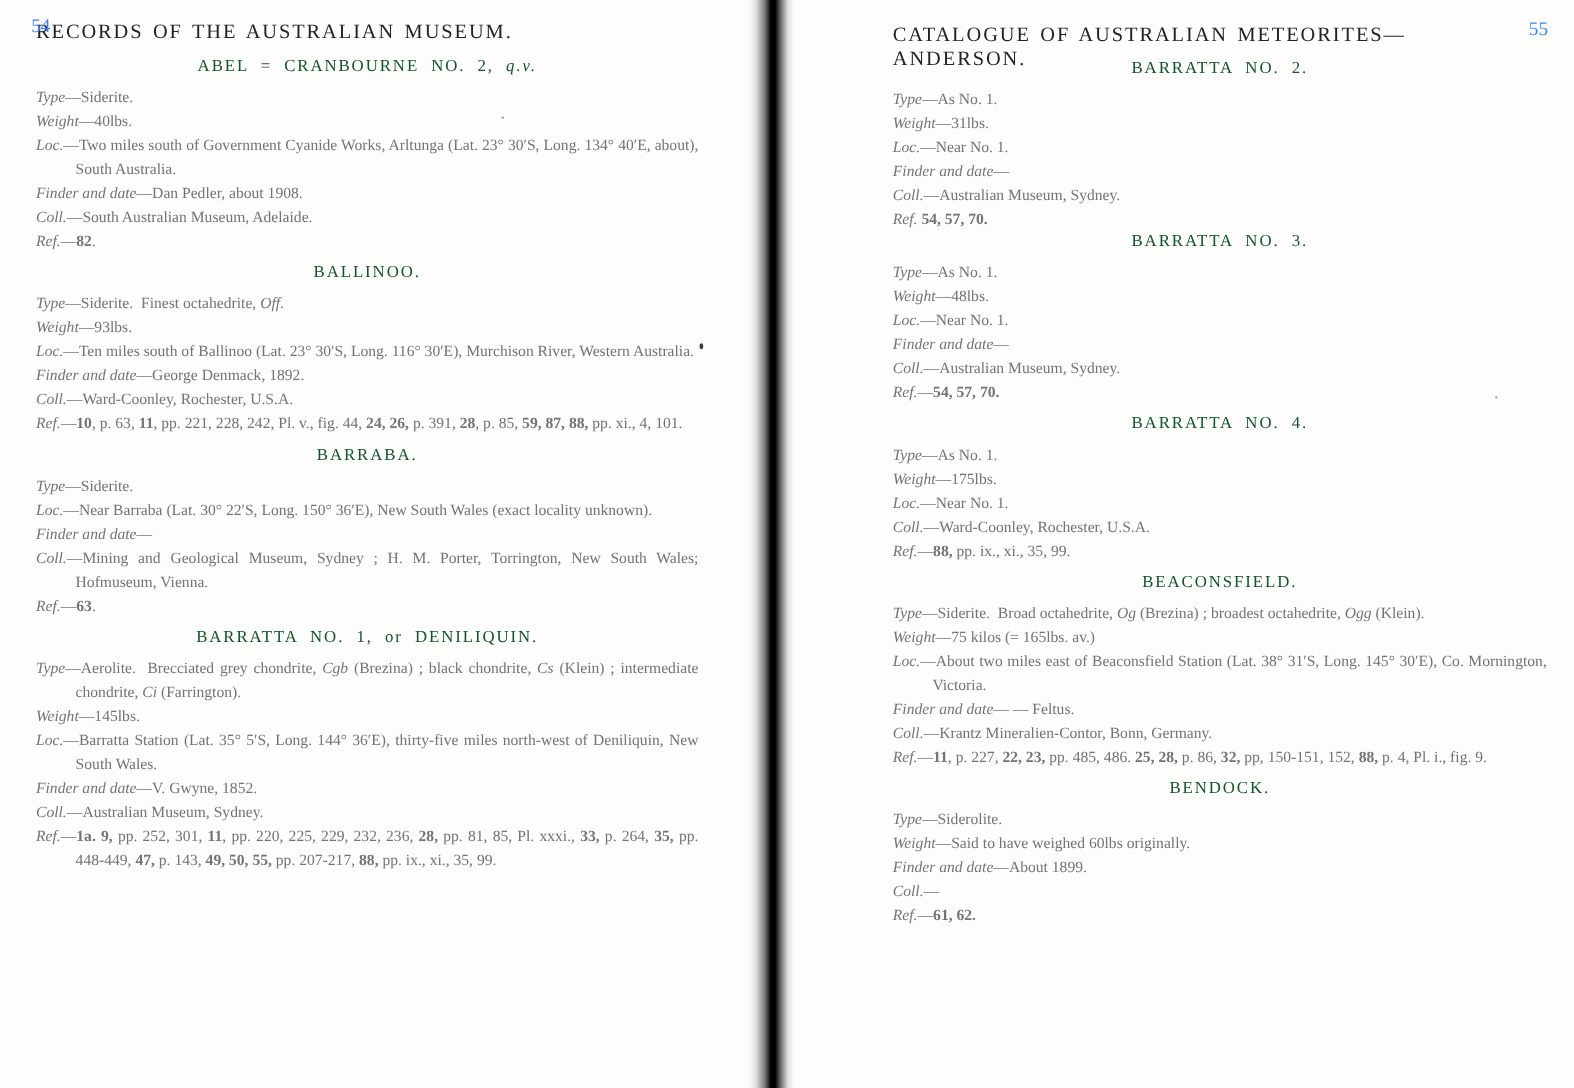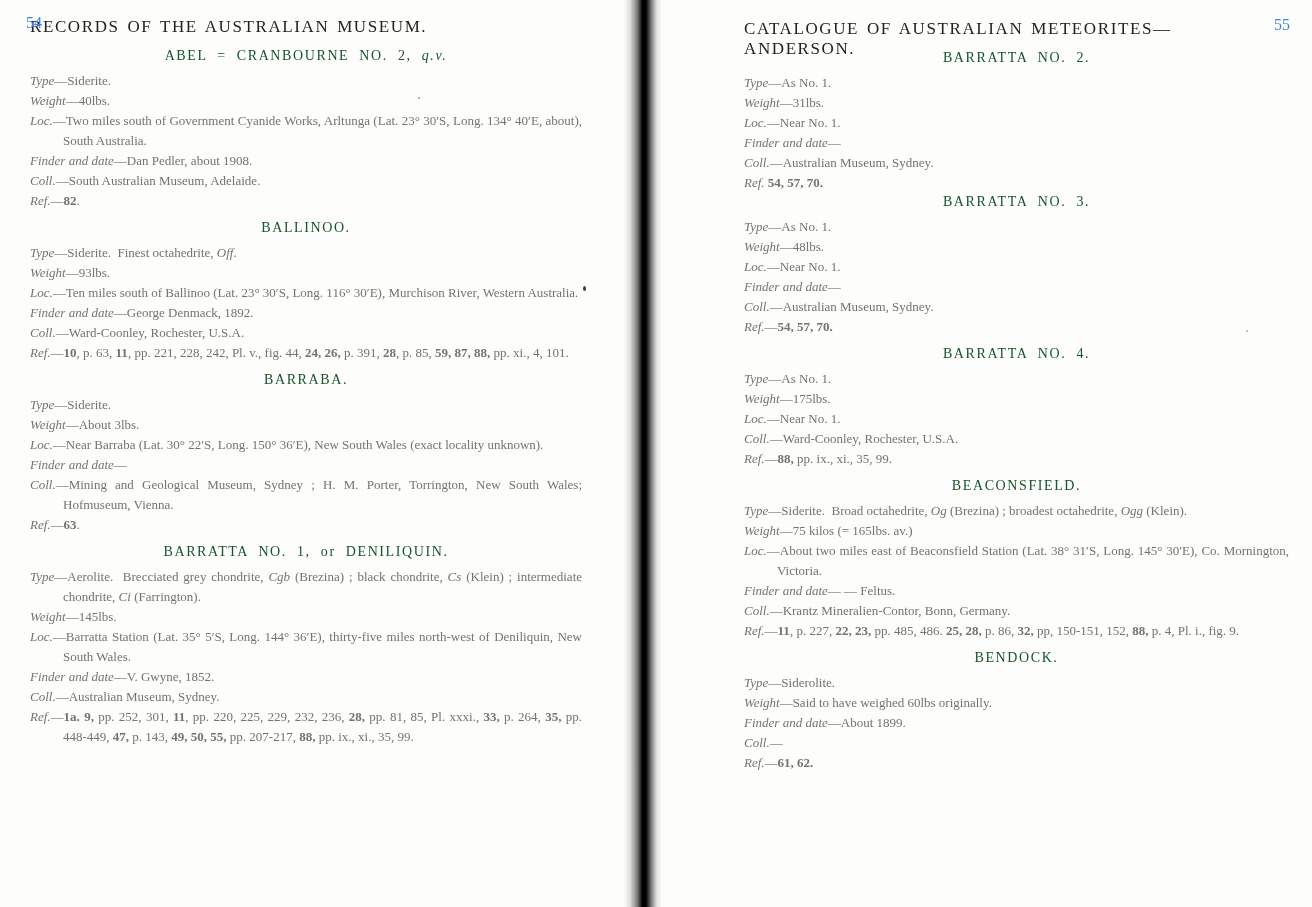--- a/index.html
+++ b/index.html
@@ -91,21 +91,20 @@
           <div class="field"><span class="it">Type</span><span>—Siderite.&nbsp; Finest octahedrite, </span><span class="it">Off</span><span>.</span></div>
           <div class="field"><span class="it">Weight</span><span>—93lbs.</span></div>
           <div class="field"><span class="it">Loc.</span><span>—Ten miles south of Ballinoo (Lat. 23° 30′S, Long. 116° 30′E), Murchison River, Western Australia.</span></div>
           <div class="field"><span class="it">Finder and date</span><span>—George Denmack, 1892.</span></div>
           <div class="field"><span class="it">Coll.</span><span>—Ward-Coonley, Rochester, U.S.A.</span></div>
           <div class="field"><span class="it">Ref.</span><span>—</span><span class="bd">10</span><span>, p. 63, </span><span class="bd">11</span><span>, pp. 221, 228, 242, Pl. v., fig. 44, </span><span class="bd">24, 26,</span><span> p. 391, </span><span class="bd">28</span><span>, p. 85, </span><span class="bd">59, 87, 88,</span><span> pp. xi., 4, 101.</span></div>
         </div>
         <div class="entry">
           <div class="entry-heading"><span>BARRABA.</span></div>
           <div class="field"><span class="it">Type</span><span>—Siderite.</span></div>
-          <div class="field"><span class="it">Weight</span><span>—About 3lbs.</span></div>
           <div class="field"><span class="it">Loc.</span><span>—Near Barraba (Lat. 30° 22′S, Long. 150° 36′E), New South Wales (exact locality unknown).</span></div>
           <div class="field"><span class="it">Finder and date</span><span>—</span></div>
           <div class="field"><span class="it">Coll.</span><span>—Mining and Geological Museum, Sydney ; H. M. Porter, Torrington, New South Wales; Hofmuseum, Vienna.</span></div>
           <div class="field"><span class="it">Ref.</span><span>—</span><span class="bd">63</span><span>.</span></div>
         </div>
         <div class="entry">
           <div class="entry-heading"><span>BARRATTA NO. 1, or DENILIQUIN.</span></div>
           <div class="field"><span class="it">Type</span><span>—Aerolite.&nbsp; Brecciated grey chondrite, </span><span class="it">Cgb</span><span> (Brezina) ; black chondrite, </span><span class="it">Cs</span><span> (Klein) ;  intermediate chondrite, </span><span class="it">Ci</span><span> (Farrington).</span></div>
           <div class="field"><span class="it">Weight</span><span>—145lbs.</span></div>
           <div class="field"><span class="it">Loc.</span><span>—Barratta Station (Lat. 35° 5′S, Long. 144° 36′E), thirty-five miles north-west of Deniliquin, New South Wales.</span></div>

